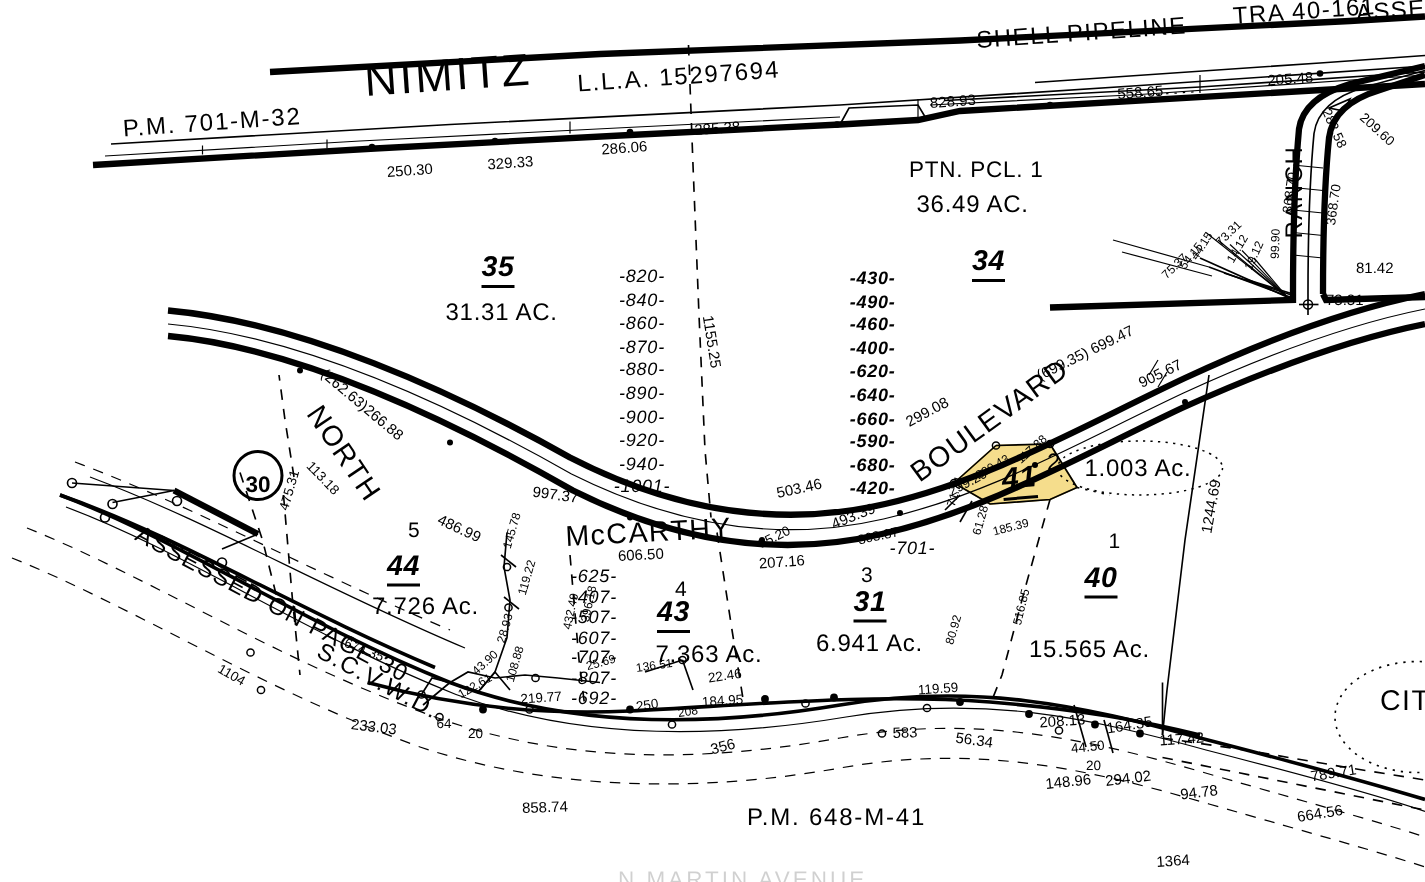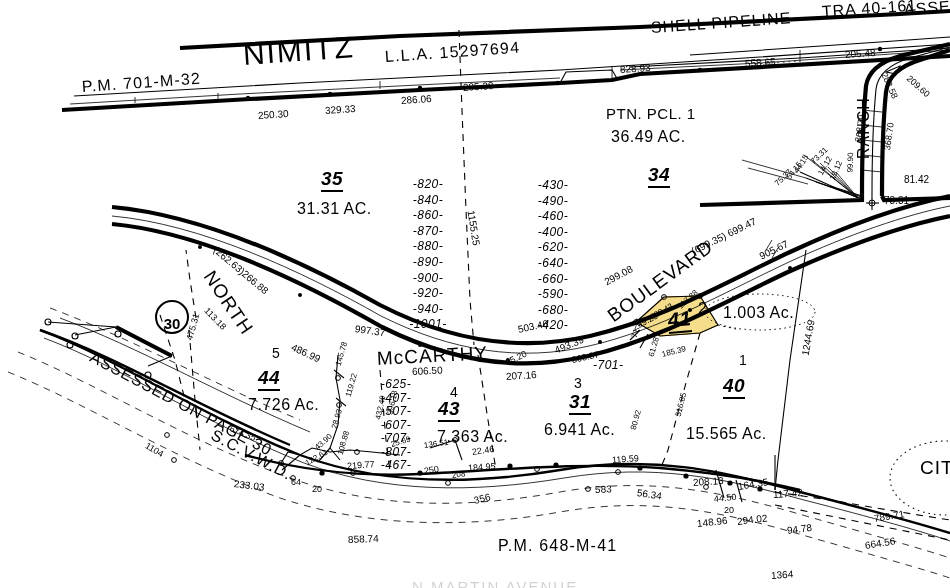--- a/index.html
+++ b/index.html
@@ -310,21 +310,21 @@
       <div class="oldno">-860-</div>
       <div class="oldno">-870-</div>
       <div class="oldno">-880-</div>
       <div class="oldno">-890-</div>
       <div class="oldno">-900-</div>
       <div class="oldno">-920-</div>
       <div class="oldno">-940-</div>
       <div class="oldno">-1001-</div>
     </div>
 
-<div id="old-mid" style="position:absolute;left:529px;top:178px;line-height:15.6px;text-align:center;width:48px;">
+<div id="old-mid" style="position:absolute;left:549px;top:178px;line-height:15.6px;text-align:right;width:48px;font-weight:bold;">
       <div class="oldno">-430-</div>
       <div class="oldno">-490-</div>
       <div class="oldno">-460-</div>
       <div class="oldno">-400-</div>
       <div class="oldno">-620-</div>
       <div class="oldno">-640-</div>
       <div class="oldno">-660-</div>
       <div class="oldno">-590-</div>
       <div class="oldno">-680-</div>
       <div class="oldno">-420-</div>
@@ -412,21 +412,21 @@
 </div>
 <div class="tl acres" style="left:686px;top:425px;">15.565 Ac.</div>
 
 <div id="old-43" style="position:absolute;left:374px;top:378px;line-height:13.5px;text-align:center;width:44px;">
       <div class="oldno">-625-</div>
       <div class="oldno">-407-</div>
       <div class="oldno">-507-</div>
       <div class="oldno">-607-</div>
       <div class="oldno">-707-</div>
       <div class="oldno">-807-</div>
-      <div class="oldno">-467-</div>
+      <div class="oldno">-692-</div>
     </div>
 
 <div class="tl oldno" style="left:593px;top:358px;">-701-</div>
 
 <div class="tl dim-xs" style="left:651px;top:313px;transform:rotate(-30deg);">220.43</div>
 <div class="tl dim-xs" style="left:679px;top:303px;transform:rotate(-42deg);">117.88</div>
 <div class="tl dim-xs" style="left:662px;top:350px;transform:rotate(-14deg);">185.39</div>
 <div class="tl dim-xs" style="left:634px;top:333px;transform:rotate(-74deg);">71.74</div>
 <div class="tl dim-xs" style="left:651px;top:352px;transform:rotate(-74deg);">61.28</div>
 <div class="tl dim-xs" style="left:678px;top:412px;transform:rotate(-76deg);">516.85</div>

